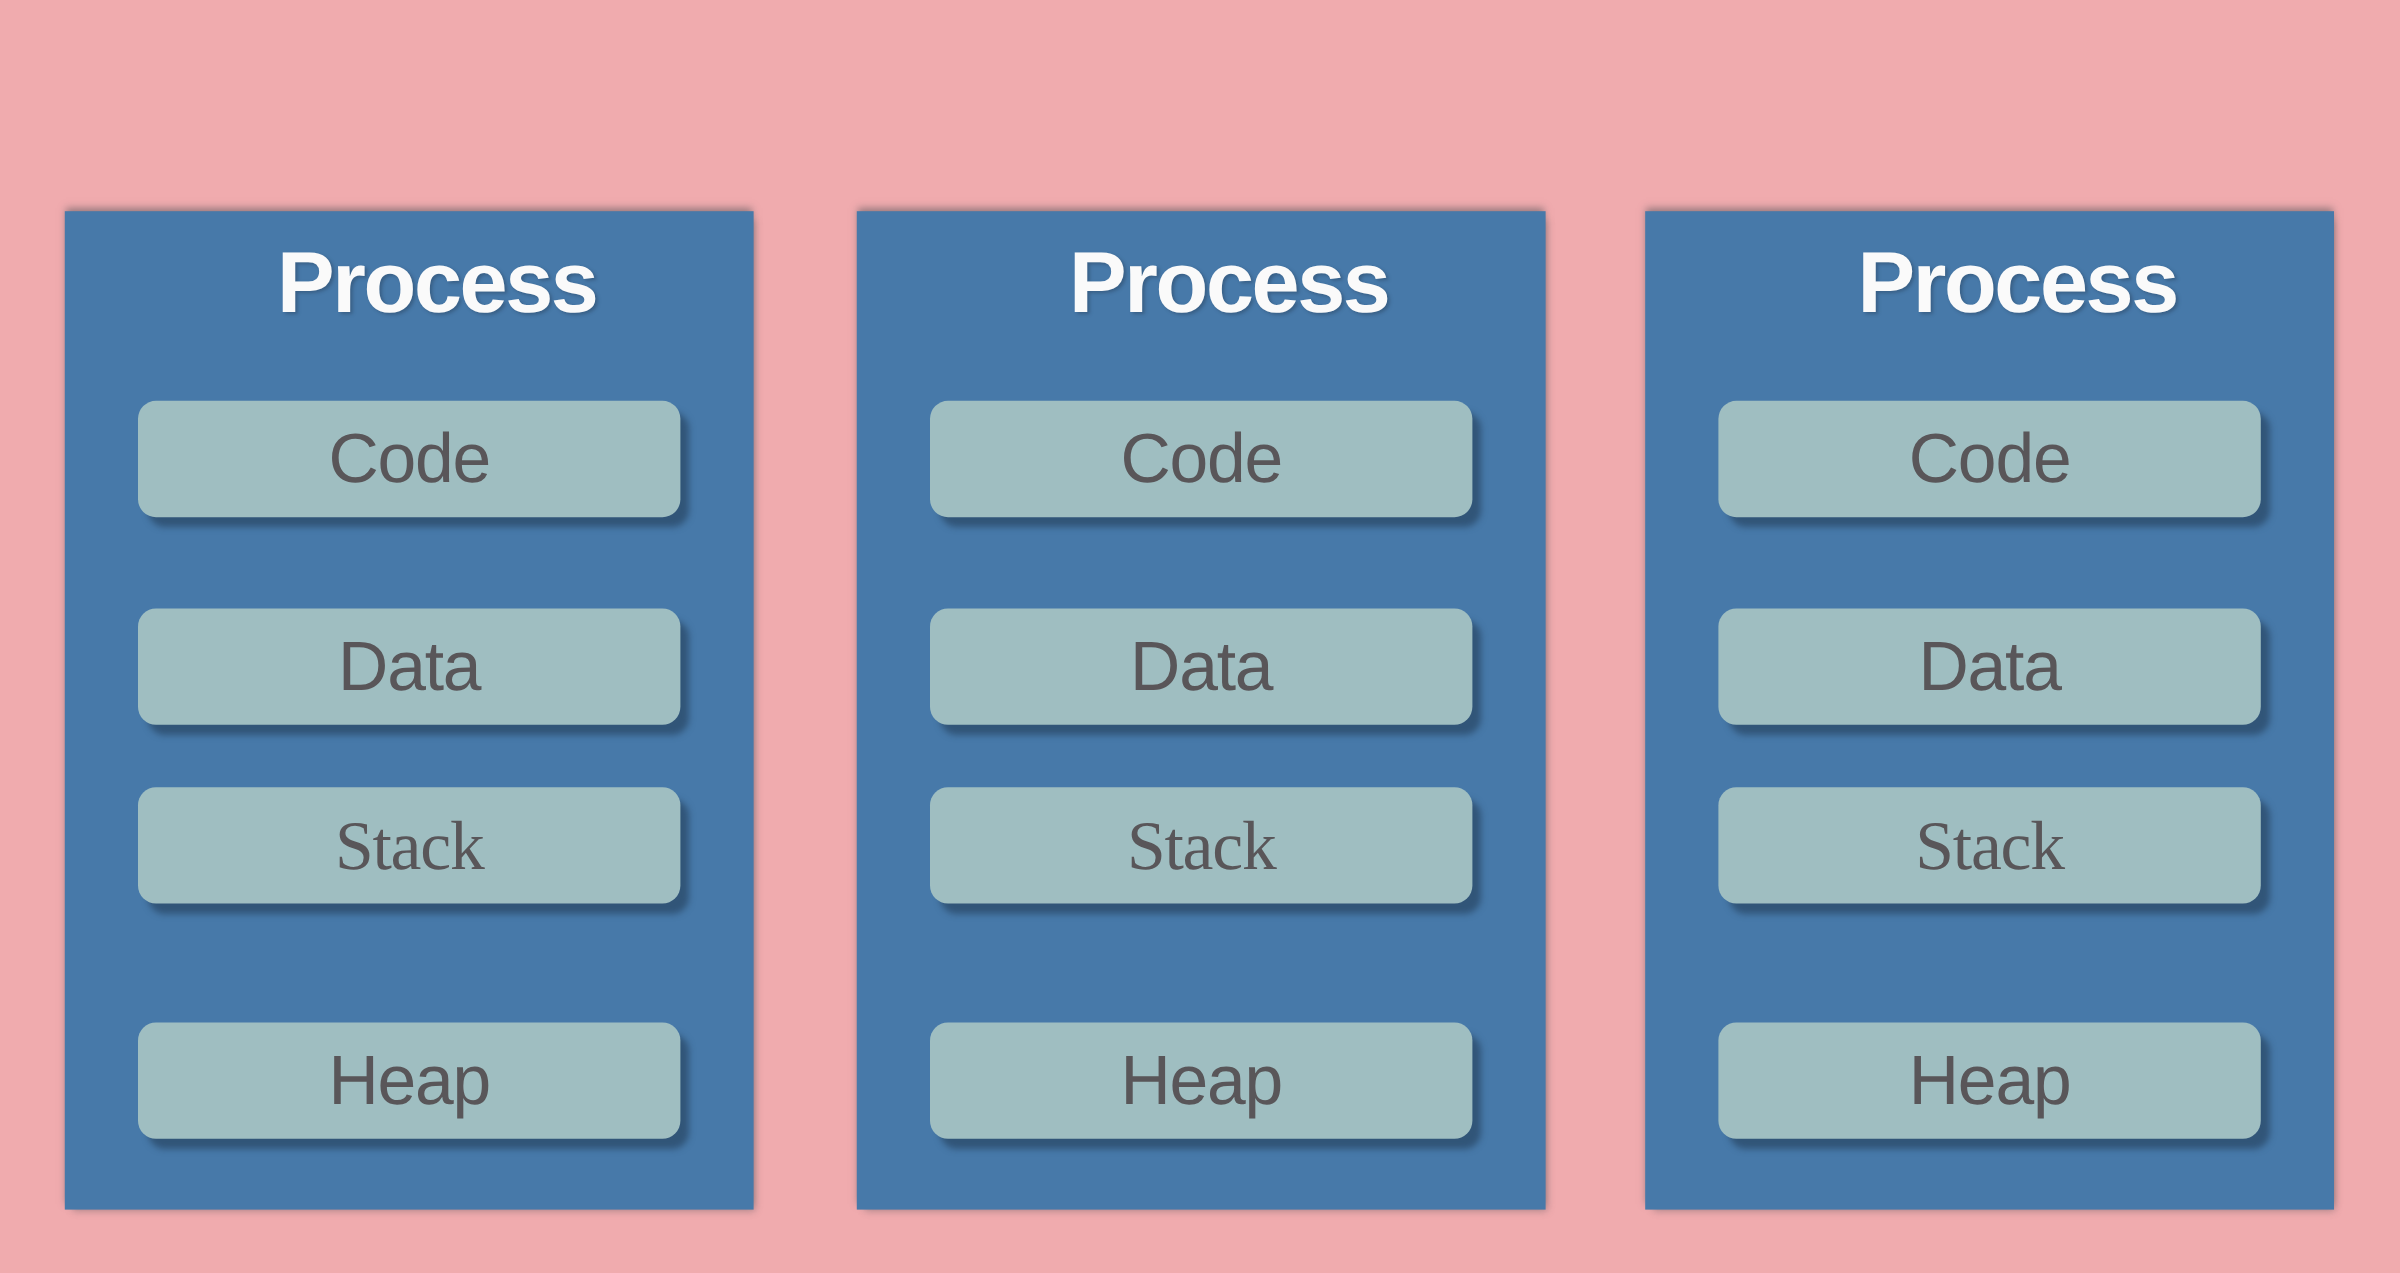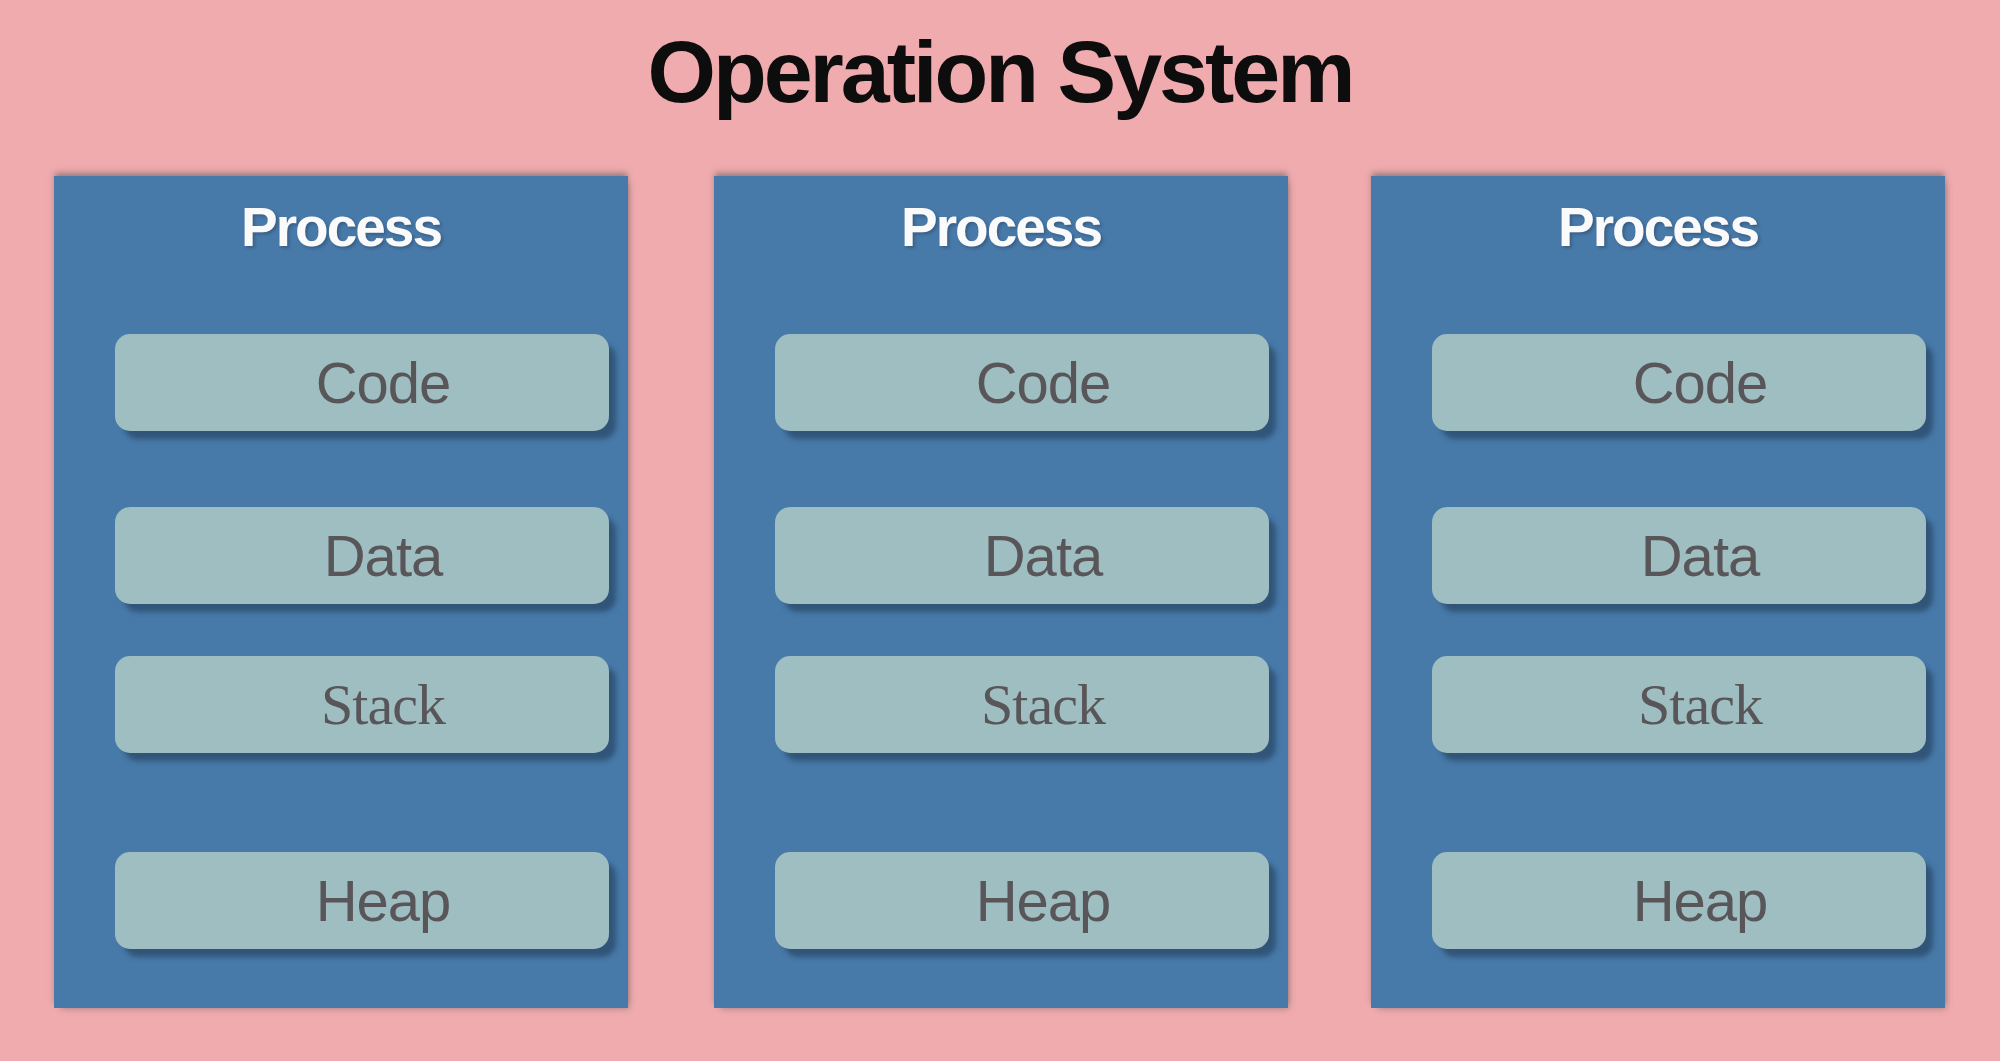--- a/index.html
+++ b/index.html
@@ -42,53 +42,52 @@
   }
   .process-box.p1 { left: 54px; }
   .process-box.p2 { left: 714px; }
   .process-box.p3 { left: 1371px; }
   .process-title {
     position: absolute;
     top: 24px;
     left: 0;
     width: 100%;
     text-align: center;
-    font-size: 55px;
+    font-size: 72px;
     font-weight: 700;
     letter-spacing: -2px;
     color: var(--panel-title, #fafafa);
     line-height: 1;
     text-shadow: 2px 2px 3px rgba(40, 65, 90, 0.45);
+    padding-left: 23px;
   }
   .segment {
     position: absolute;
     left: 61px;
     width: 452px;
     height: 97px;
     background: var(--pill, #9fbec1);
     border-radius: 15px;
     box-shadow: 8px 9px 5px -1px rgba(35, 62, 88, 0.6);
     color: var(--pill-text, #595659);
     font-size: 58px;
     line-height: 97px;
     text-align: center;
     letter-spacing: -1px;
-    padding-left: 42px;
   }
   .segment.s1 { top: 158px; }
   .segment.s2 { top: 331px; }
   .segment.s3 { top: 480px; font-family: Liberation Serif, serif; }
   .segment.s4 { top: 676px; }
 </style>
 </head>
 <body>
 
 <div class="canvas">
 
-  <div class="os-title">Operation System</div>
 
   <div class="process-box p1">
     <div class="process-title">Process</div>
     <div class="segment s1">Code</div>
     <div class="segment s2">Data</div>
     <div class="segment s3">Stack</div>
     <div class="segment s4">Heap</div>
   </div>
 
   <div class="process-box p2">

